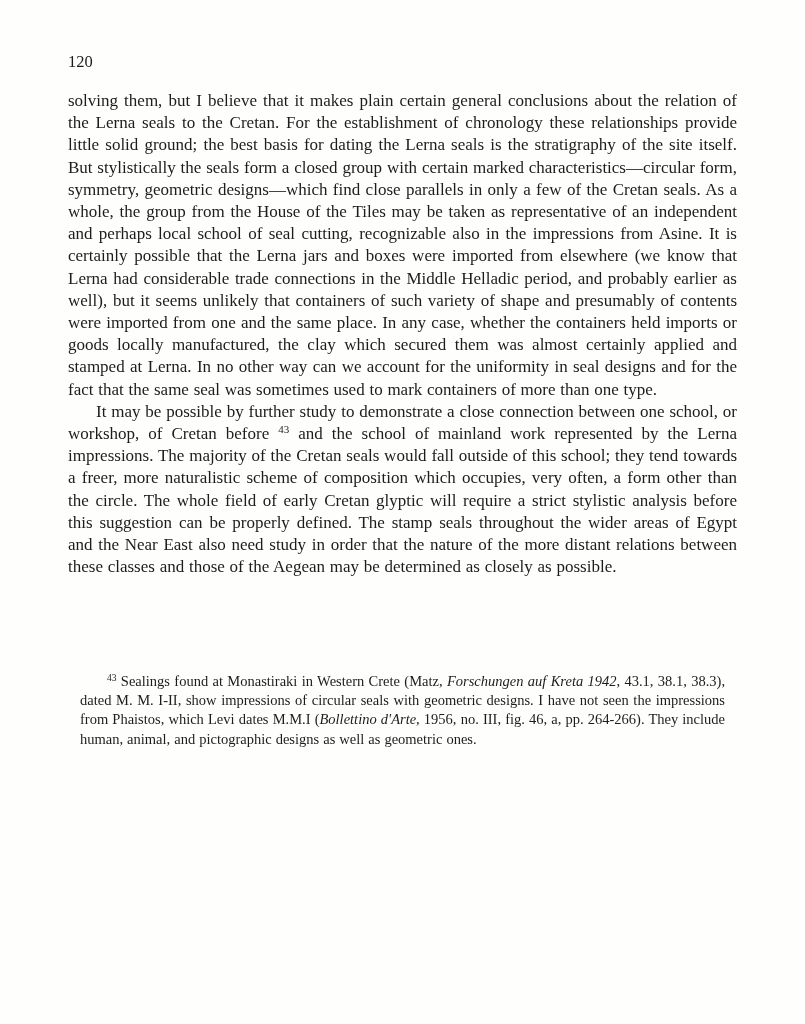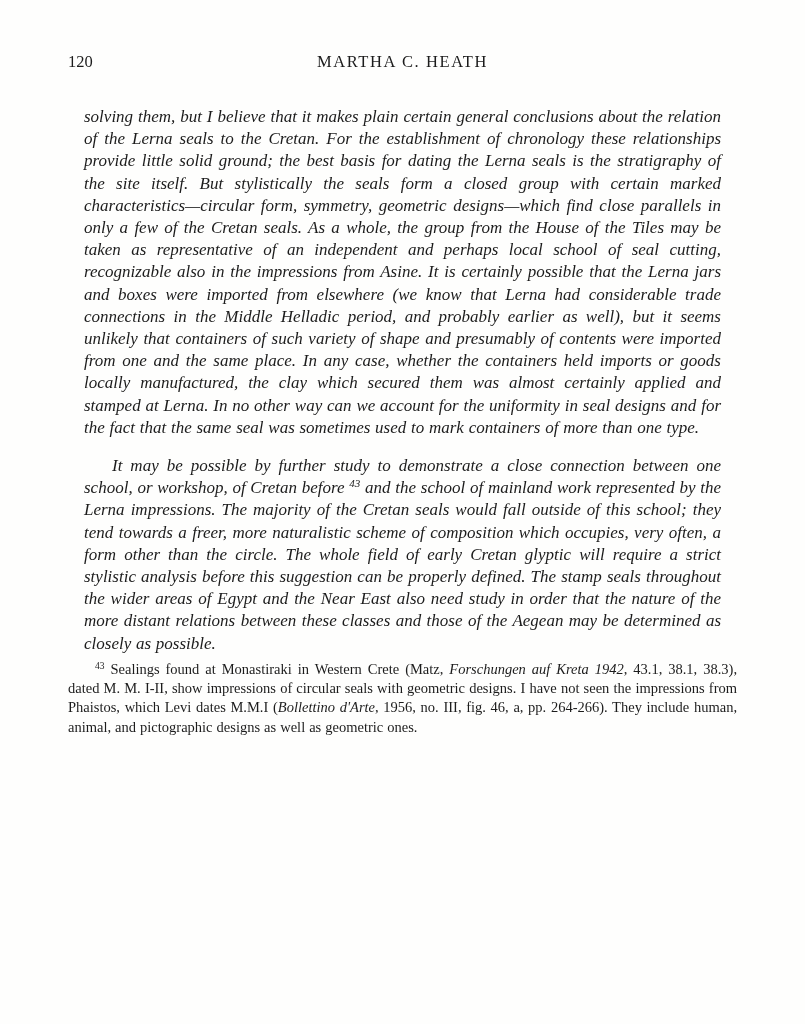--- a/index.html
+++ b/index.html
@@ -40,23 +40,22 @@
     position: absolute;
     top: 90px;
     left: 68px;
     width: 669px;
     font-size: 17px;
     line-height: 22.2px;
     text-align: justify;
     word-spacing: 0.5px;
   }
   .body-text p {
-    margin: 16px;
+    margin: 0;
     padding: 0;
-    font-style: italic;
   }
   .para-indent {
     text-indent: 28px;
   }
   sup.note-ref {
     font-size: 11px;
     line-height: 0;
     vertical-align: 6px;
     letter-spacing: 0;
   }
@@ -64,41 +63,40 @@
     position: absolute;
     top: 660px;
     left: 68px;
     width: 669px;
     font-size: 14.5px;
     line-height: 19.2px;
     text-align: justify;
     word-spacing: 0.4px;
   }
   .footnote-block p {
-    margin: 0;
+    margin: 12px;
     padding: 0;
     text-indent: 27px;
   }
   sup.footnote-marker {
     font-size: 9.5px;
     line-height: 0;
     vertical-align: 5px;
   }
   .italic {
     font-style: italic;
   }
 </style>
 </head>
 <body>
 
 <div class="page">
 
   <div class="page-number">120</div>
 
-  <div class="running-head">MARTHA C. HEATH</div>
 
   <div class="body-text">
     <p>solving them, but I believe that it makes plain certain general conclusions about the relation of the Lerna seals to the Cretan. For the establishment of chronology these relationships provide little solid ground; the best basis for dating the Lerna seals is the stratigraphy of the site itself. But stylistically the seals form a closed group with certain marked characteristics—circular form, symmetry, geometric designs—which find close parallels in only a few of the Cretan seals. As a whole, the group from the House of the Tiles may be taken as representative of an independent and perhaps local school of seal cutting, recognizable also in the impressions from Asine. It is certainly possible that the Lerna jars and boxes were imported from elsewhere (we know that Lerna had considerable trade connections in the Middle Helladic period, and probably earlier as well), but it seems unlikely that containers of such variety of shape and presumably of contents were imported from one and the same place. In any case, whether the containers held imports or goods locally manufactured, the clay which secured them was almost certainly applied and stamped at Lerna. In no other way can we account for the uniformity in seal designs and for the fact that the same seal was sometimes used to mark containers of more than one type.</p>
     <p class="para-indent"><span>It may be possible by further study to demonstrate a close connection between one school, or workshop, of Cretan before</span>
       <sup class="note-ref">43</sup>
       <span>and the school of mainland work represented by the Lerna impressions. The majority of the Cretan seals would fall outside of this school; they tend towards a freer, more naturalistic scheme of composition which occupies, very often, a form other than the circle. The whole field of early Cretan glyptic will require a strict stylistic analysis before this suggestion can be properly defined. The stamp seals throughout the wider areas of Egypt and the Near East also need study in order that the nature of the more distant relations between these classes and those of the Aegean may be determined as closely as possible.</span></p>
   </div>
 
   <div class="footnote-block">
     <p><sup class="footnote-marker">43</sup>

